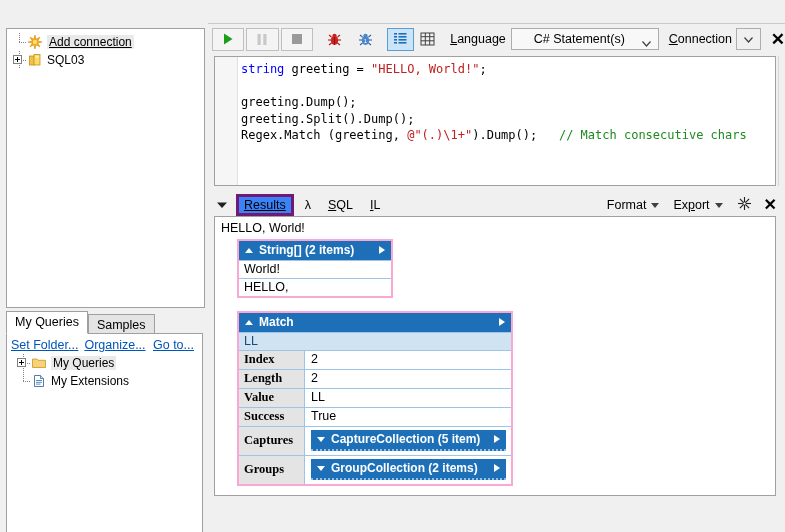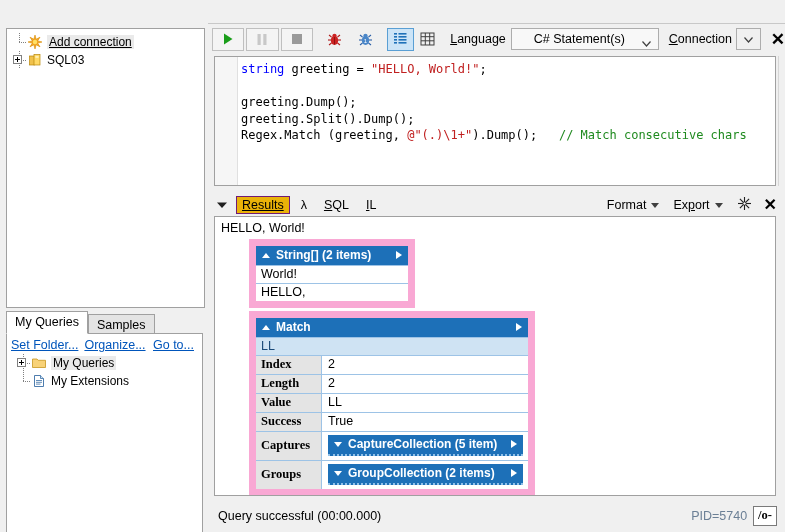--- a/index.html
+++ b/index.html
@@ -213,36 +213,36 @@
   #res-toolbar {
     position: absolute; left: 0; top: 192px; width: 577px; height: 26px;
     display: flex; align-items: center; padding-left: 8px; box-sizing: border-box;
   }
   #res-collapse { margin-right: 8px; cursor: pointer; }
   .res-tab {
     font-size: 12.5px; padding: 2px 6px; margin-right: 5px; cursor: pointer;
     white-space: nowrap;
   }
   .res-tab u { text-decoration: underline; }
-  .res-tab.active { background: #eab308; border: 1px solid #701a75; padding: 1px 5px; text-decoration: underline; }
+  .res-tab.active { background: #3b82f6; border: 3px solid #701a75; padding: 1px 5px; text-decoration: underline; }
   .res-right { margin-left: auto; display: flex; align-items: center; padding-right: 8px; }
   .res-menu { font-size: 12.5px; display: flex; align-items: center; gap: 5px; margin-right: 14px; cursor: pointer; }
   .res-menu u { text-decoration: underline; }
   #res-close { font-size: 16px; font-weight: bold; margin-left: 12px; cursor: pointer; line-height: 1; }
 
   
   #res-body {
     position: absolute; left: 6px; top: 216px; width: 562px; height: 280px;
     border: 1px solid #a0a0a0; background: #fff; box-sizing: border-box;
     overflow: hidden; padding: 3px 0 0 4px;
   }
   #res-text { font-size: 12.5px; padding: 1px 0 4px 2px; }
 
   
-  .grid { border: 7px solid #f9a8d4; border-collapse: collapse; background: #1d4ed8; margin-left: 12px; }
+  .grid { border: 2px solid #f9a8d4; border-collapse: collapse; background: #1d4ed8; }
   .grid-header {
     background: #1d70b8; color: #fff; font-weight: bold; font-size: 12px;
     padding: 2px 6px 3px 6px; display: flex; align-items: center; cursor: pointer;
   }
   .tri-up {
     width:0;height:0;border-left:4px solid transparent;border-right:4px solid transparent;
     border-bottom:5px solid #fff; margin-right:6px;
   }
   .tri-down-w {
     width:0;height:0;border-left:4px solid transparent;border-right:4px solid transparent;
@@ -593,20 +593,15 @@
                 <span class="tri-down-w"></span>
                 <span>GroupCollection (2 items)</span>
               </span>
               <span class="tri-right"></span>
             </div>
           </div>
         </div>
       </div>
     </div>
 
-    <div id="statusbar">
-      <span id="status-text">Query successful  (00:00.000)</span>
-      <span id="pid-text">PID=5740</span>
-      <span id="pid-btn">/o-</span>
-    </div>
 
   </div>
 </div>
 
 </body></html>

